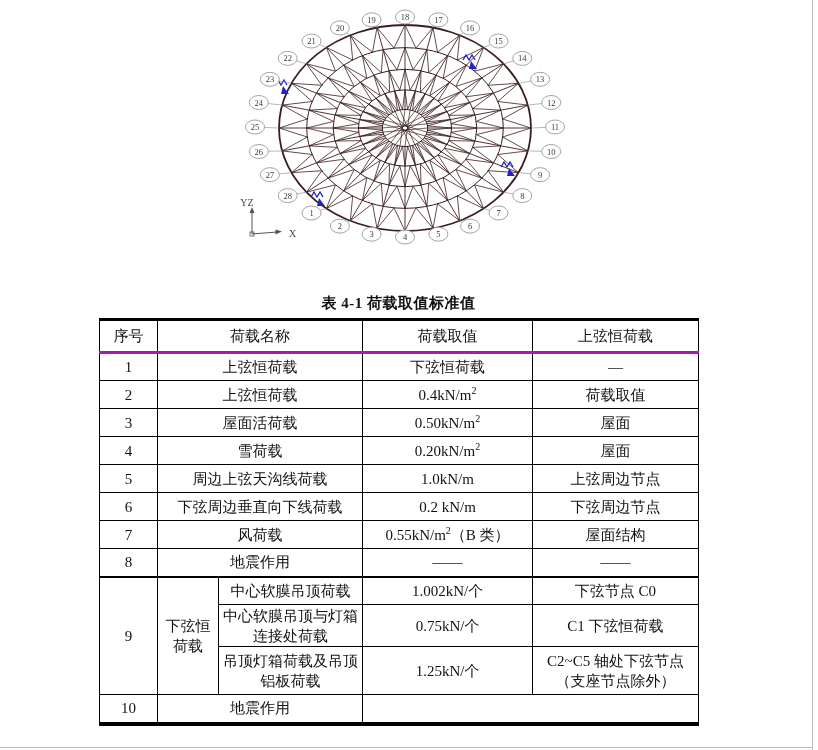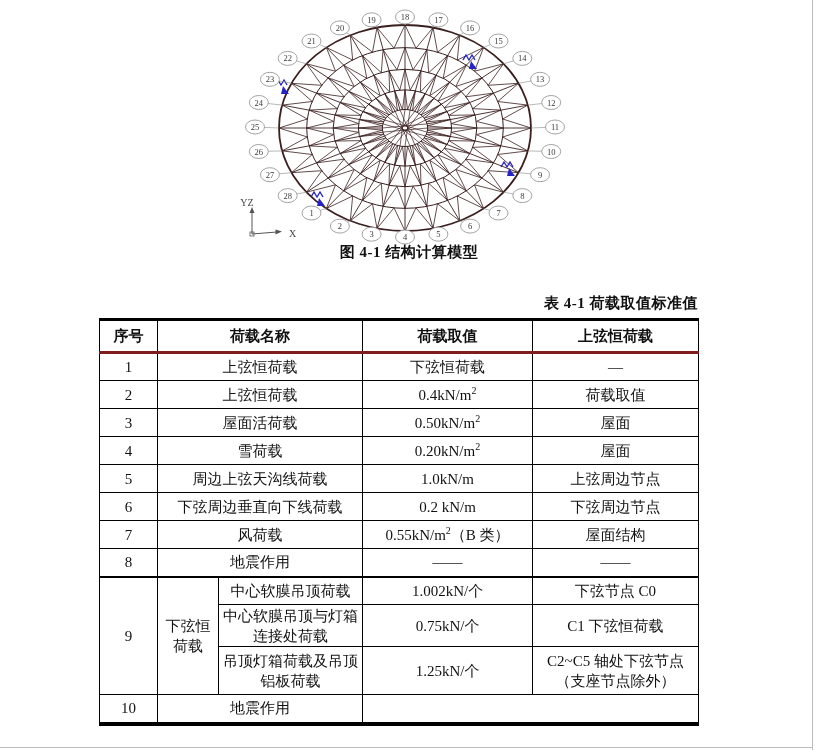--- a/index.html
+++ b/index.html
@@ -3,29 +3,29 @@
 <meta charset="utf-8">
 <style>
   html,body{margin:0;padding:0;background:#fff;}
   body{font-family:"Liberation Serif","DejaVu Serif",serif;color:#111;}
   .page{position:relative;width:818px;height:750px;background:#fff;overflow:hidden;}
   .page-edge-right{position:absolute;left:812px;top:0;width:1px;height:750px;background:#bdbdbd;}
   .page-edge-bottom{position:absolute;left:0;top:747px;width:813px;height:1px;background:#bdbdbd;}
   .figure-svg{position:absolute;left:0;top:0;width:818px;height:250px;}
   .figure-caption{position:absolute;left:0;top:243px;width:818px;text-align:center;
     font-size:15px;font-weight:bold;letter-spacing:.5px;}
-  .table-title{position:absolute;left:99px;top:294px;width:599px;text-align:right;
+  .table-title{position:absolute;left:99px;top:294px;width:599px;text-align:center;
     font-size:15px;font-weight:bold;letter-spacing:.5px;}
   table.load-table{position:absolute;left:99px;top:318px;width:599px;
     border-collapse:collapse;table-layout:fixed;font-size:15px;
     border-top:3px solid #000;border-bottom:4px solid #000;
     border-left:1px solid #000;border-right:1px solid #000;}
   .load-table th,.load-table td{border:1px solid #000;text-align:center;
     vertical-align:middle;padding:0 3px;line-height:20px;font-weight:normal;}
-  .load-table th{font-weight:bold;border-bottom:3px solid #7f1d1d;height:30px;}
+  .load-table th{font-weight:normal;border-bottom:3px solid #a21caf;height:30px;}
   .load-table tr.r{height:28px;}
   .load-table tr.r8 td{border-bottom:2px solid #000;}
   .load-table tr.r9b{height:42px;}
   .load-table tr.r9c{height:48px;}
   .load-table tr.r10{height:29px;}
   .load-table sup{font-size:10px;line-height:0;}
 </style>
 </head>
 <body>
 
@@ -404,21 +404,20 @@
       <text x="247" y="206" text-anchor="middle" font-size="10" fill="#444">YZ</text>
       <text x="289" y="237" font-size="10" fill="#444">X</text>
     <line x1="252.0" y1="234.0" x2="252.0" y2="212.0" stroke="#555555" stroke-width="1"></line>
         <path d="M252 207 l-2.5 6 5 0 z" fill="#555555"></path>
         <line x1="252.0" y1="234.0" x2="277.0" y2="232.0" stroke="#555555" stroke-width="1"></line>
         <path d="M282 231.5 l-6.5 -2 0 5 z" fill="#555555"></path>
         <rect x="250" y="232" width="4" height="4" fill="none" stroke="#555555" stroke-width="0.8"></rect>
       </g>
   </svg>
 
-  <div class="figure-caption">图 4-1 结构计算模型</div>
 
   <div class="table-title">表 4-1 荷载取值标准值</div>
 
   <table class="load-table">
     <colgroup>
         <col style="width:58px">
         <col style="width:61px">
         <col style="width:144px">
         <col style="width:170px">
         <col style="width:166px">

